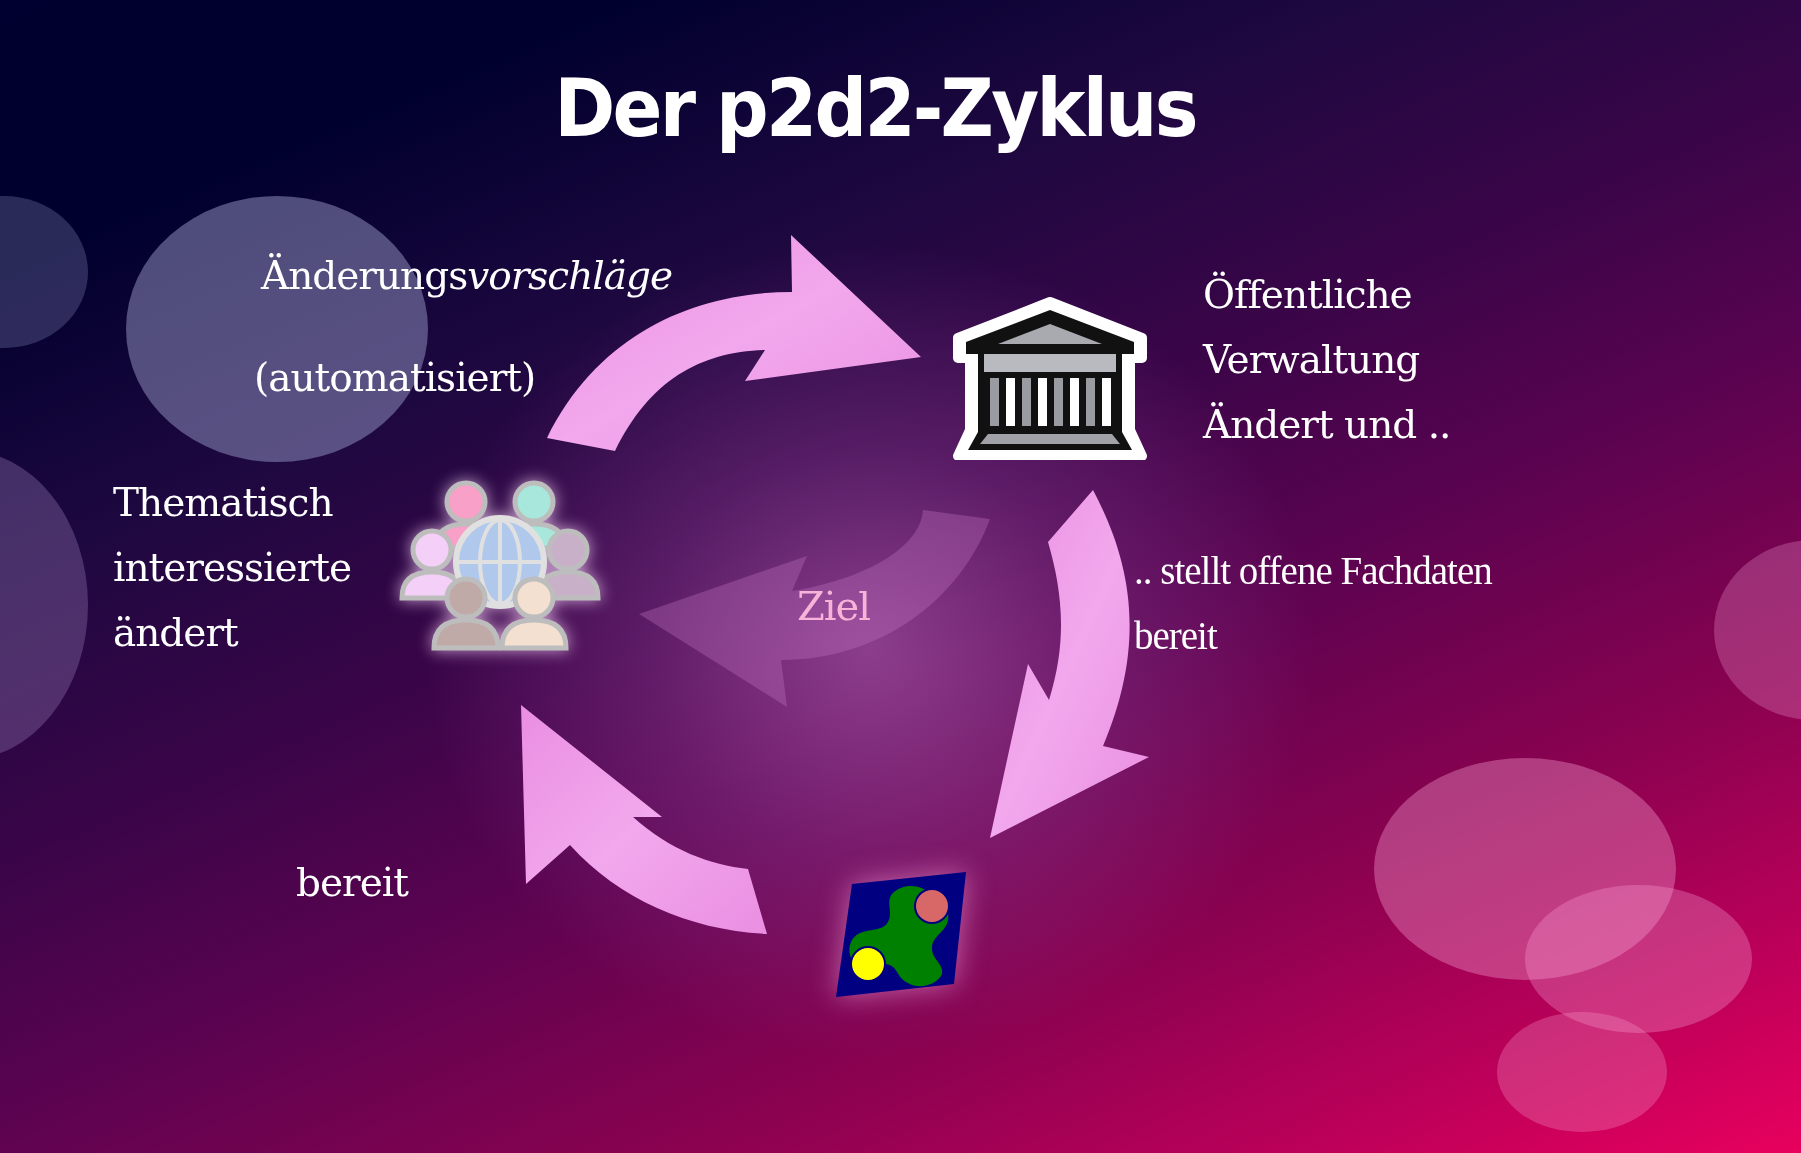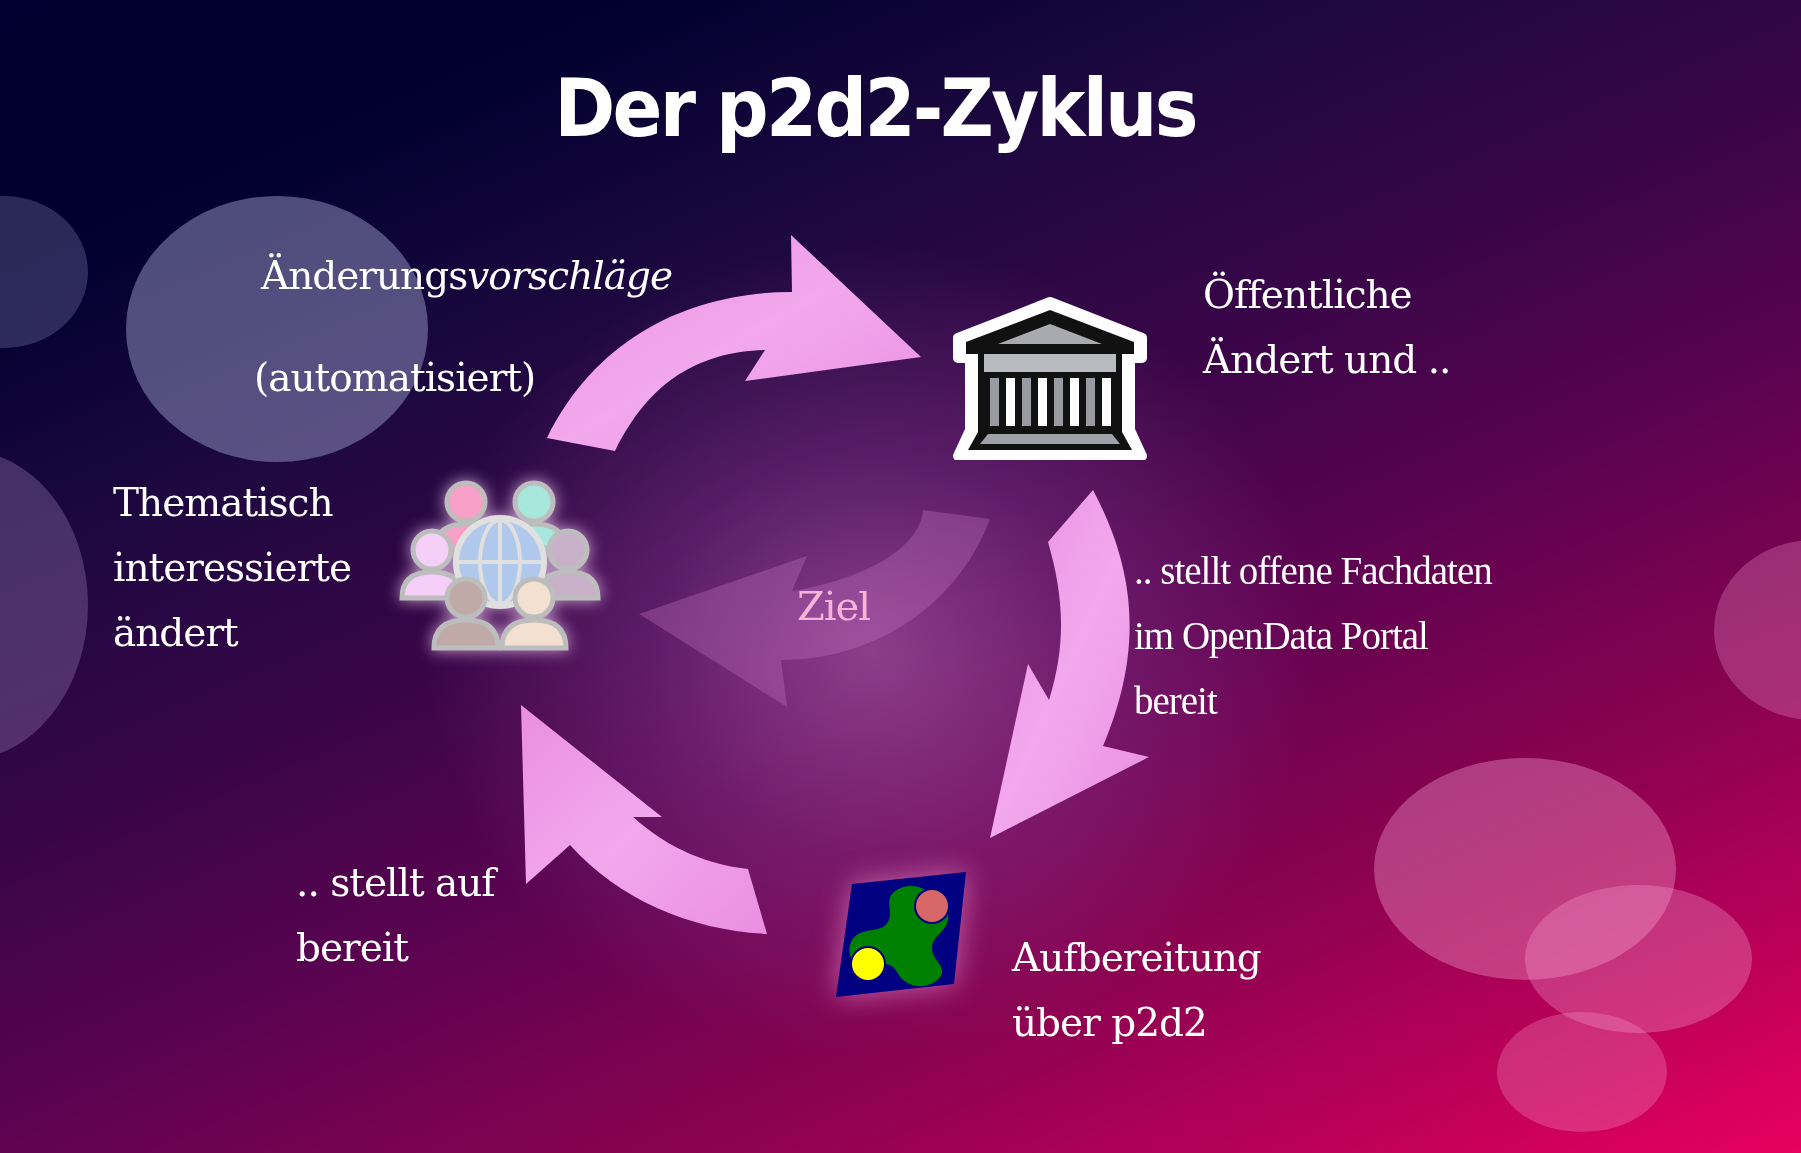--- a/index.html
+++ b/index.html
@@ -73,36 +73,31 @@
 
   <div class="title">Der p2d2-Zyklus</div>
 
   <div class="txt" style="left:261px; top:245px; line-height:62px;">
     <span class="line"><span>Änderungs</span><em>vorschläge</em></span>
     <span class="line" style="margin-left:-7px;margin-top:40px;">(automatisiert)</span>
   </div>
 
   <div class="txt" style="left:1203px; top:262px;">
     <span class="line">Öffentliche</span>
+    <span class="line">Verwaltung</span>
     <span class="line">Ändert und ..</span>
   </div>
 
   <div class="txt" style="left:1134px; top:538px;font-family:Liberation Serif, serif;">
     <span class="line">.. stellt offene Fachdaten</span>
-    <span class="line">im OpenData Portal</span>
     <span class="line">bereit</span>
   </div>
 
-  <div class="txt" style="left:1012px; top:925px;">
-    <span class="line">Aufbereitung</span>
-    <span class="line">über p2d2</span>
-  </div>
 
   <div class="txt" style="left:296px; top:850px;">
-    <span class="line">.. stellt auf</span>
     <span class="line">bereit</span>
   </div>
 
   <div class="txt" style="left:113px; top:470px;">
     <span class="line">Thematisch</span>
     <span class="line">interessierte</span>
     <span class="line">ändert</span>
   </div>
 
   <div class="ziel">Ziel</div>

